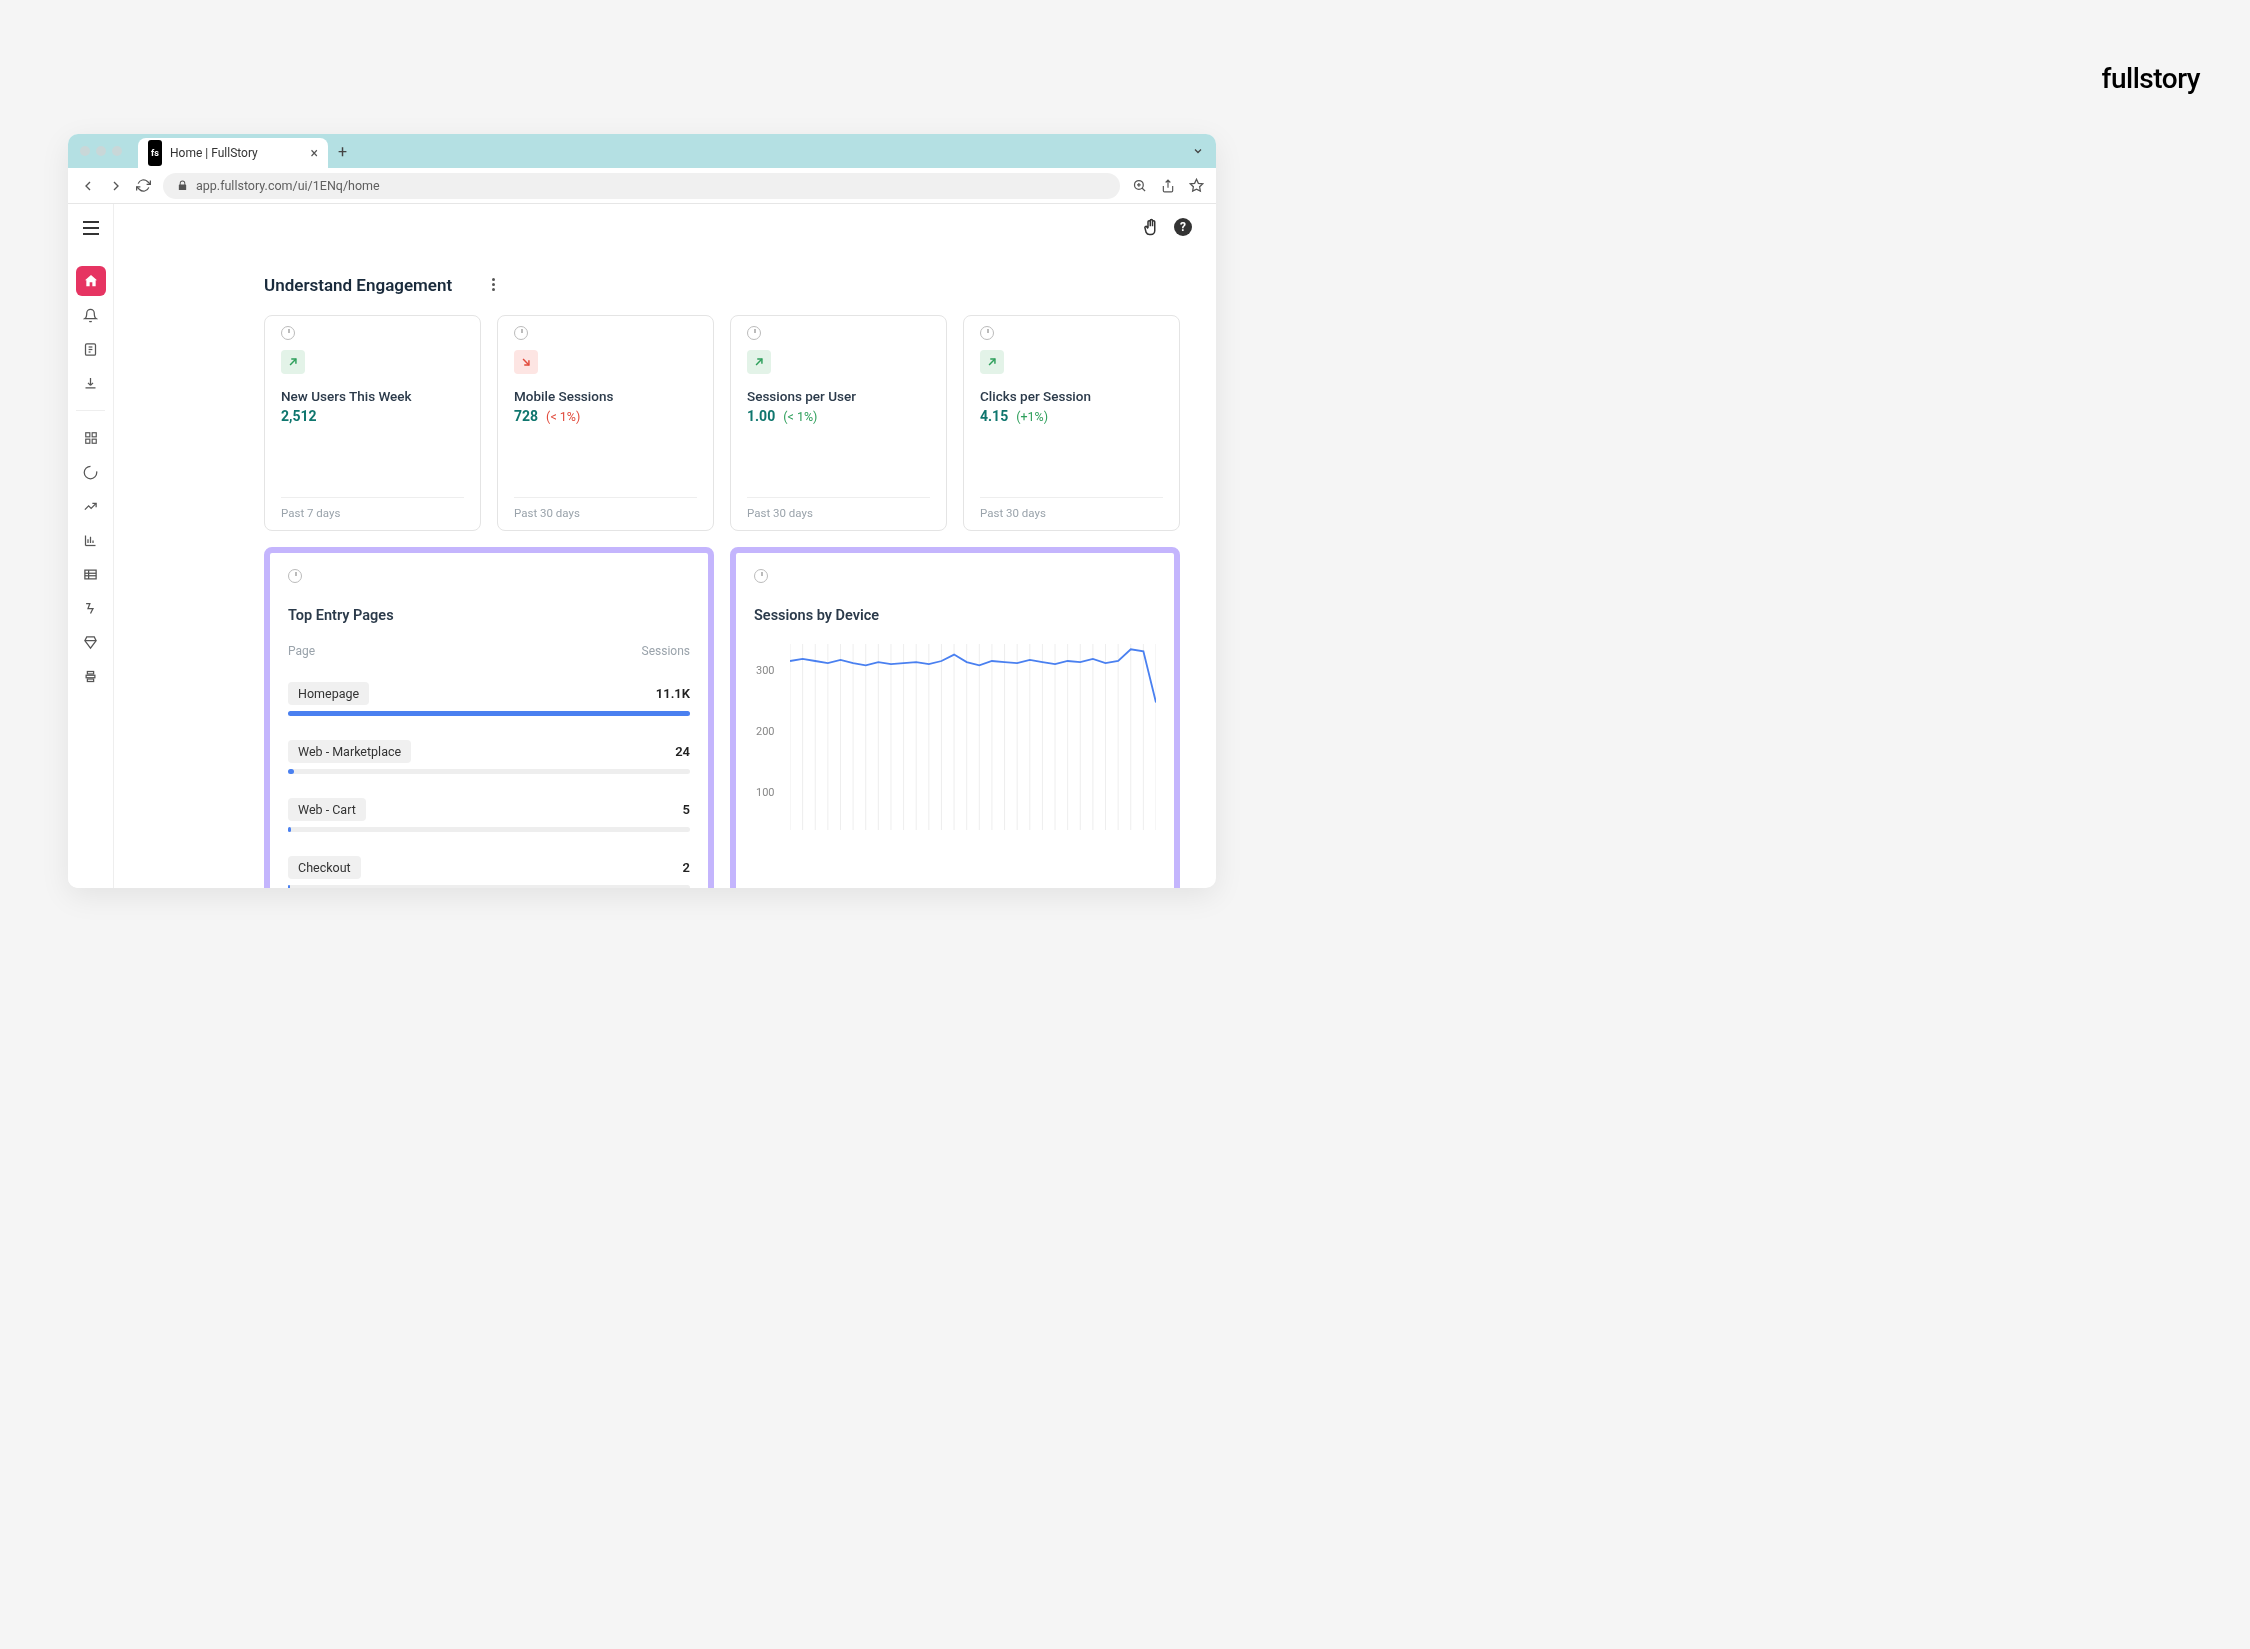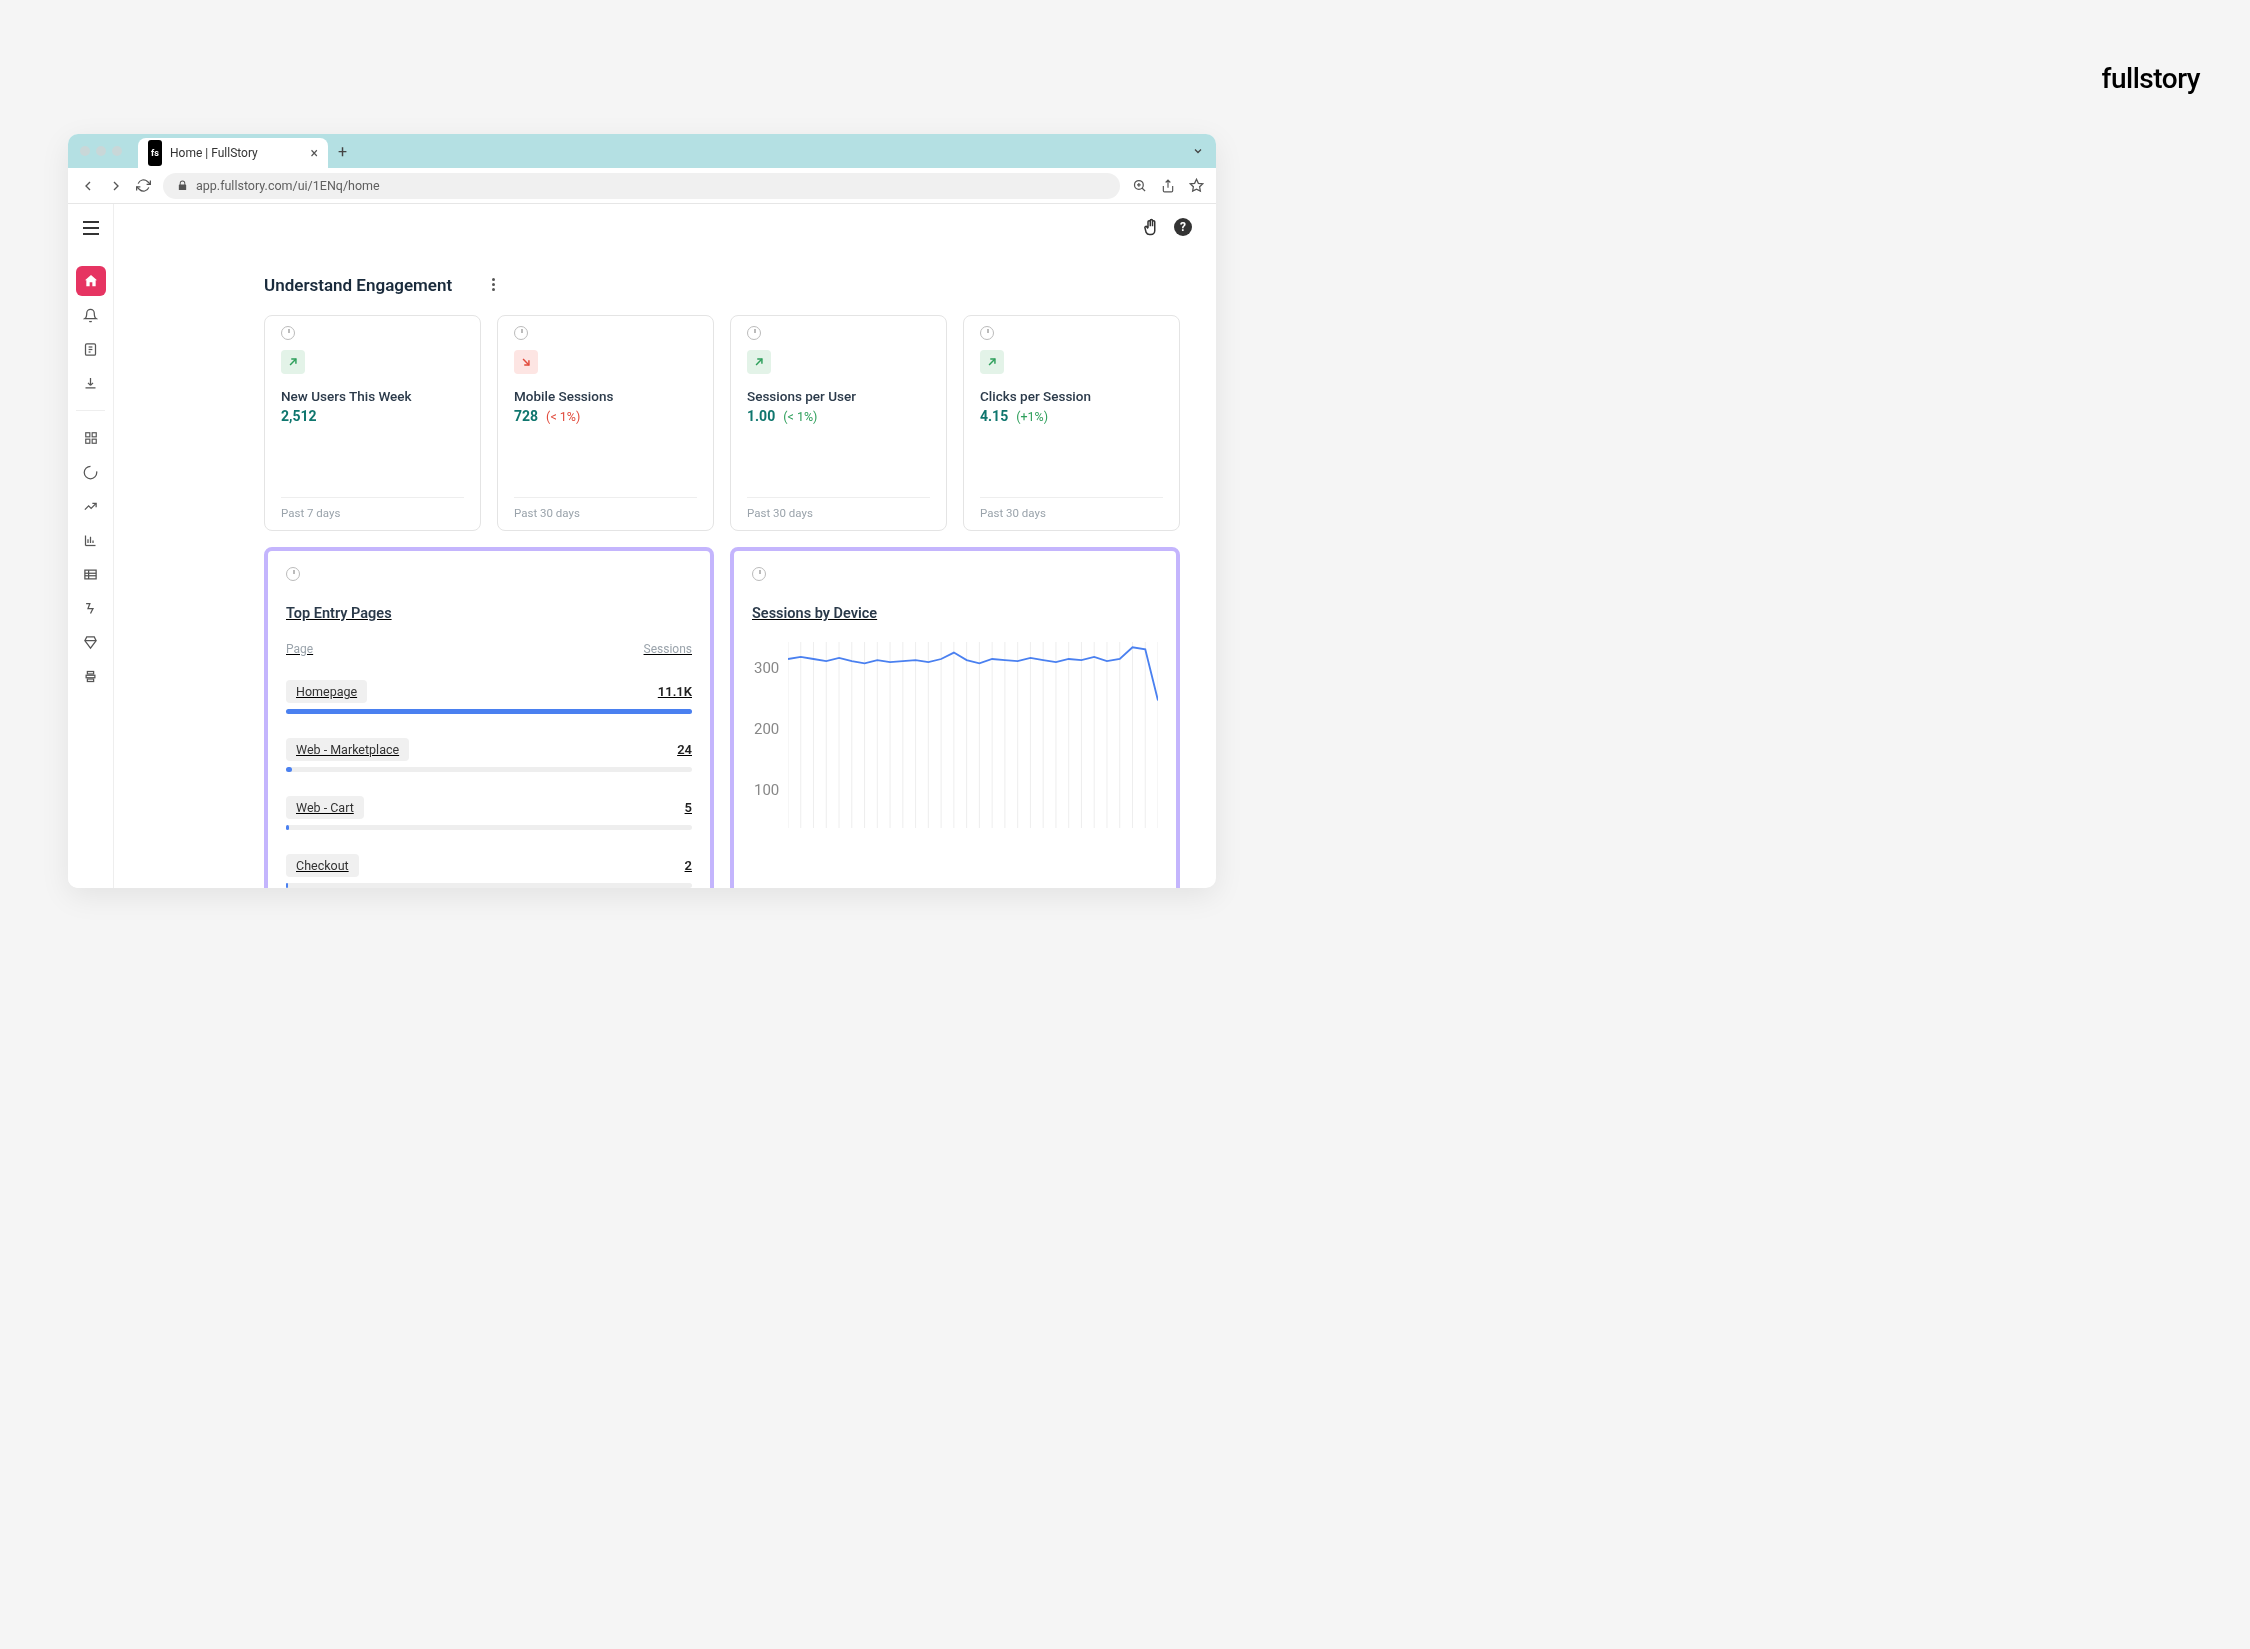--- a/index.html
+++ b/index.html
@@ -55,34 +55,34 @@
 .trend-down { background:#fde5e3; }
 .card-label { font-size: 13.5px; color: #2b3a4a; margin-bottom: 4px; font-weight: 500; }
 .card-value-row { display:flex; align-items: baseline; gap: 8px; }
 .card-value { font-size: 14px; font-weight: 700; color: #0f766e; }
 .card-delta { font-size: 12.5px; }
 .delta-up { color: #2e9f5b; }
 .delta-down { color: #e14a3b; }
 .card-footer { margin-top: auto; border-top: 1px solid #eee; padding-top: 8px; font-size: 11.5px; color: #9aa3ab; }
 
 .wide-row { display: grid; grid-template-columns: 1fr 1fr; gap: 16px; }
-.wide-card { border: 4px solid #c4b5fd; border-radius: 8px; padding: 16px 18px; background:#fff;text-decoration:underline; }
+.wide-card { border: 6px solid #c4b5fd; border-radius: 8px; padding: 16px 18px; background:#fff; }
 .wide-card .card-clock { margin-bottom: 24px; }
 .wide-title { font-size: 14.5px; font-weight: 600; color: #2b3a4a; margin-bottom: 20px; }
 
 .table-header { display:flex; justify-content: space-between; font-size: 12px; color:#9aa3ab; margin-bottom: 12px; }
 .page-row { margin-bottom: 14px; margin-top: 24px; }
 .page-row-top { display:flex; justify-content: space-between; align-items: center; margin-bottom: 6px; }
 .page-pill { background: #f0f0f0; padding: 4px 10px; border-radius: 4px; font-size: 12.5px; color:#333; display:inline-block; }
 .page-sessions { font-size: 13px; font-weight: 600; color:#222; }
 .bar-bg { height: 5px; background:#eee; border-radius: 3px; width: 100%; position:relative; }
 .bar-fill { height:5px; background:#4a80f0; border-radius:3px; }
 
 .chart-area { position:relative; height: 186px; margin-left: 36px; }
-.y-label { position:absolute; left:-34px; font-size:15px; color:#888; transform: translateY(-50%); }
+.y-label { position:absolute; left:-34px; font-size:11px; color:#888; transform: translateY(-50%); }
 .chart-line { position:absolute; top:0; left:0; width:100%; height:100%; }
 
 svg { display:block; }
 </style>
 </head>
 <body>
 
 <div class="brand-label">fullstory</div>
 
 <div class="browser-window">

